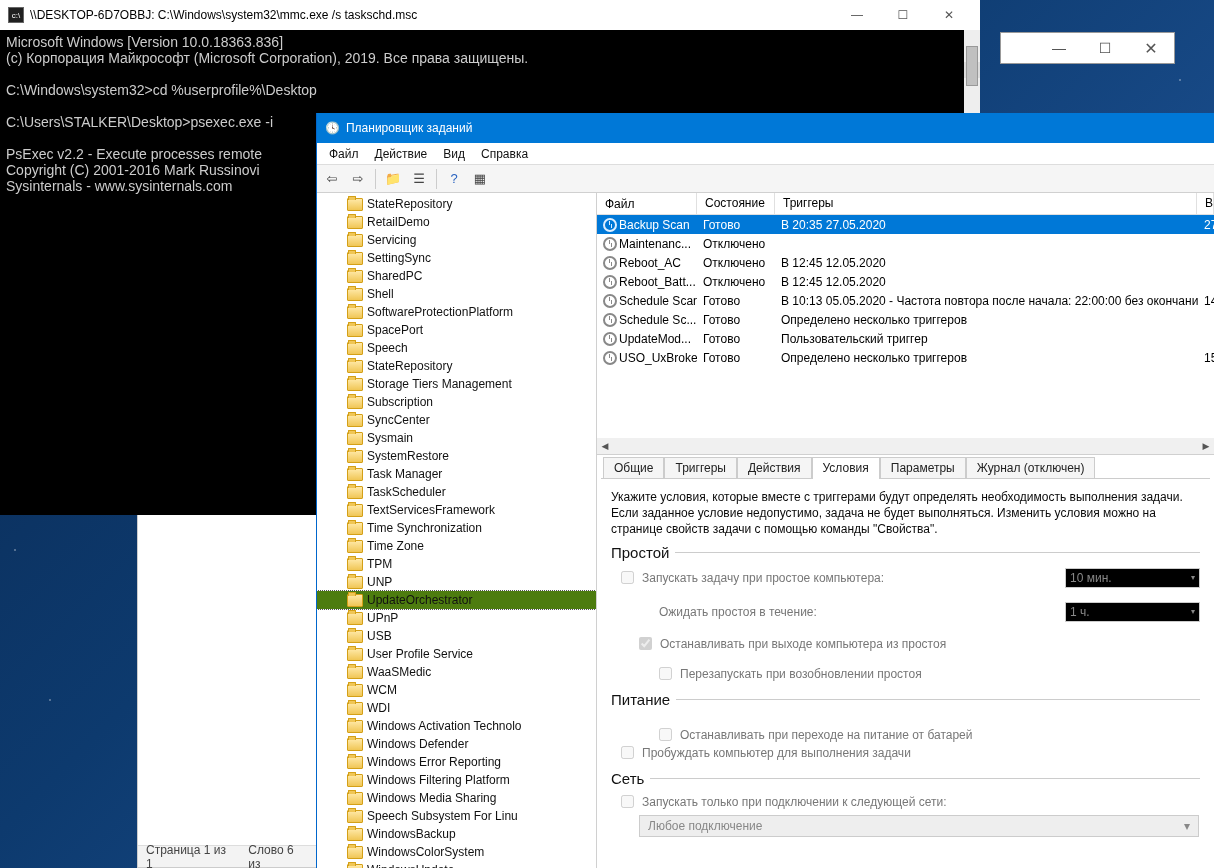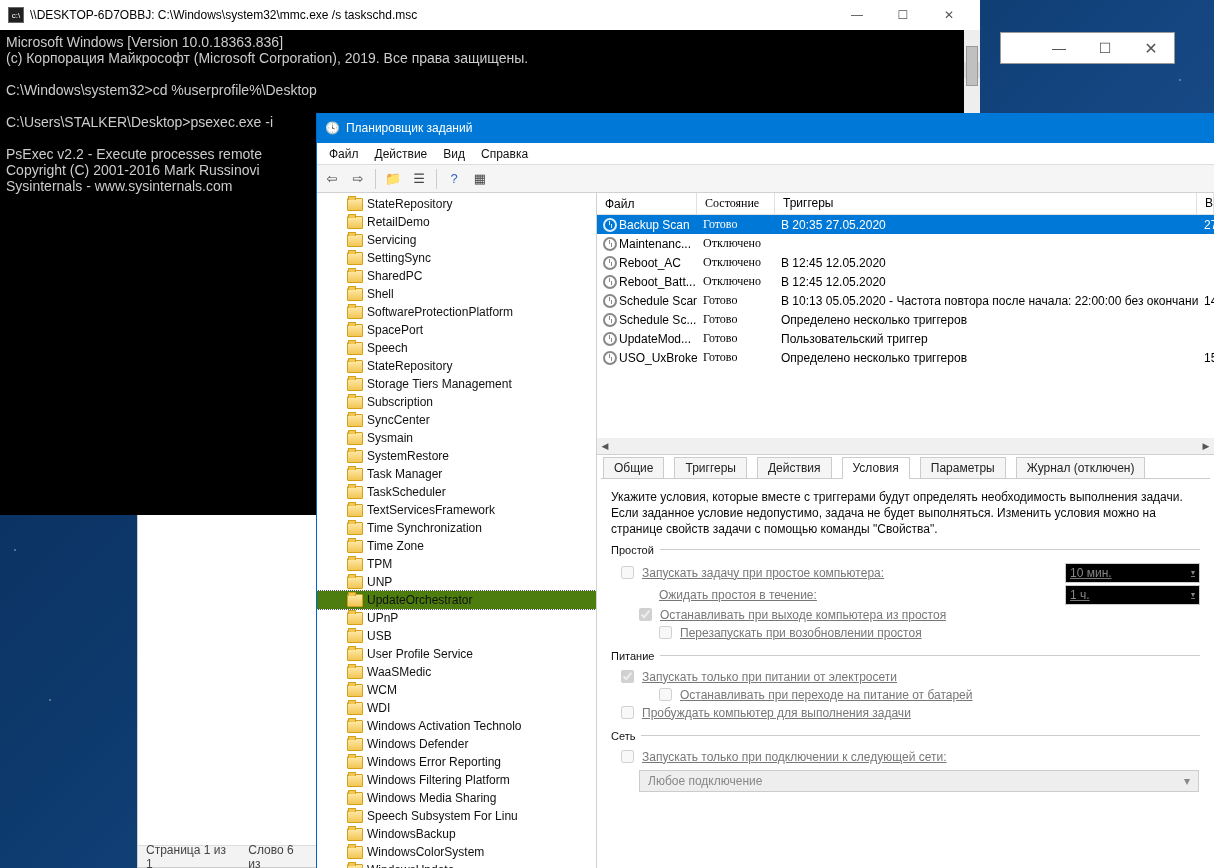--- a/index.html
+++ b/index.html
@@ -69,36 +69,36 @@
 .task-icon::after { content: ""; position: absolute; top: 1px; left: 4px; width: 1px; height: 4px; background: #888; box-shadow: 2px 3px 0 0 #888; transform-origin: bottom; }
 .trow.sel .task-icon { border-color: #ddeeff; }
 .trow.sel .task-icon::after { background: #ddeeff; box-shadow: 2px 3px 0 0 #ddeeff; }
 .hscroll { height: 16px; background: #f0f0f0; display: flex; align-items: center; }
 .hscroll .arr { width: 16px; text-align: center; font-size: 9px; color: #555; }
 .hscroll .track { flex: 1; height: 16px; background: #f0f0f0; position: relative; }
 
 
 .details { flex: 1; display: flex; flex-direction: column; background: #fff; overflow: hidden; }
 .tabs { display: flex; height: 24px; padding: 2px 6px 0 6px; background: #fff; font-size: 12px; }
-.tab { padding: 3px 10px; border: 1px solid #ccc; border-bottom: none; background: #f5f5f5; margin-right: 10px; color: #222; cursor: default; }
+.tab { padding: 3px 10px; border: 1px solid #ccc; border-bottom: none; background: #f5f5f5; margin-right: 0; color: #222; cursor: default; }
 .tab.active { background: #fff; position: relative; z-index: 2; }
 .tab-content { flex: 1; border-top: 1px solid #ccc; margin: 0 4px 4px 4px; padding: 10px; font-size: 12px; overflow: auto; position: relative; top: -1px; background: #fff; }
 .help-txt { color: #0a0a0a; line-height: 1.35; margin-bottom: 6px; }
 fieldset.cond { border: 1px solid #ccc; border-left: none; border-right: none; border-bottom: none; padding: 6px 0 2px 0; margin-top: 6px; position: relative; }
-fieldset.cond legend { font-size: 11px; color: #111; padding-right: 6px; margin-top: 48px; }
-.crow { display: flex; align-items: center; padding: 1px 0 1px 10px; min-height: 18px; color: #777; text-decoration: underline; }
+fieldset.cond legend { font-size: 15px; color: #111; padding-right: 6px; margin-top: 48px; }
+.crow { display: flex; align-items: center; padding: 1px 0 1px 10px; min-height: 18px; color: #777; }
 .crow input[type=checkbox] { margin-right: 8px; }
-.crow.indent { padding-left: 48px; }
+.crow.indent { padding-left: 48px; margin-top: 12px; }
 .cselect { width: 135px; height: 20px; background: #000000; border: 1px solid #ccc; color: #888; font-size: 12px; padding: 0 4px; display: flex; align-items: center; justify-content: space-between; }
 .cselect .dd { font-size: 8px; }
 .net-select { width: 560px; height: 22px; background: #eee; border: 1px solid #ccc; color: #888; display: flex; align-items: center; justify-content: space-between; padding: 0 8px; margin: 4px 0 0 28px; font-size: 12px; }
 
 
 .c1 { width: 100px; display: flex; align-items: center; }
-.c2 { width: 78px; font-family: Liberation Serif, serif; }
+.c2 { width: 78px; }
 .c3 { flex: 1; }
 .c4 { width: 16px; }
 </style>
 </head>
 <body>
 
 <div class="bg-win">
   <div class="btn">—</div>
   <div class="btn">☐</div>
   <div class="btn">✕</div>
@@ -438,24 +438,20 @@
               <span>Останавливать при выходе компьютера из простоя</span>
             </div>
             <div class="crow indent">
               <input type="checkbox" disabled="" style="">
               <span>Перезапускать при возобновлении простоя</span>
             </div>
           </fieldset>
 
           <fieldset class="cond">
             <legend>Питание</legend>
-            <div class="crow">
-              <input type="checkbox" checked="" disabled="" style="">
-              <span>Запускать только при питании от электросети</span>
-            </div>
             <div class="crow indent">
               <input type="checkbox" disabled="" style="">
               <span>Останавливать при переходе на питание от батарей</span>
             </div>
             <div class="crow">
               <input type="checkbox" disabled="" style="">
               <span>Пробуждать компьютер для выполнения задачи</span>
             </div>
           </fieldset>
 

